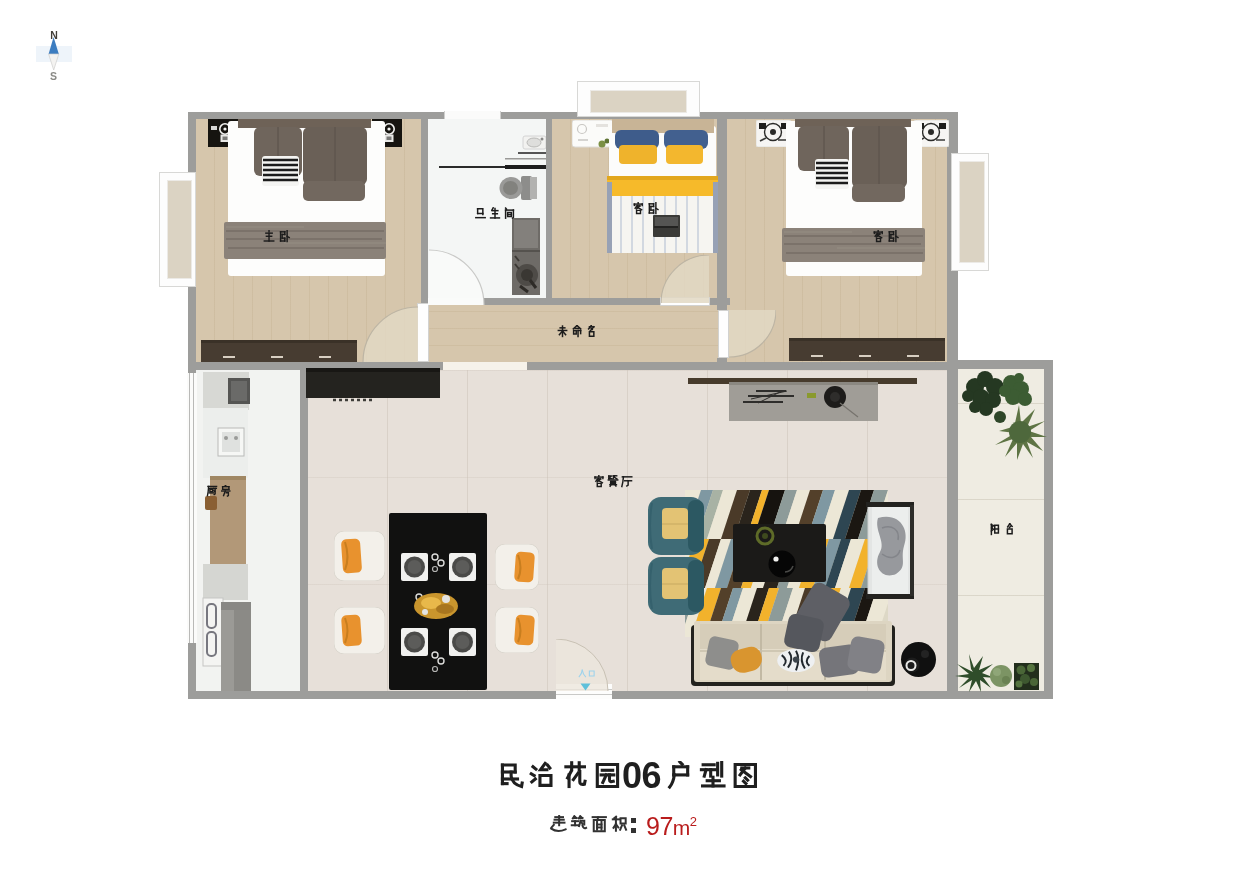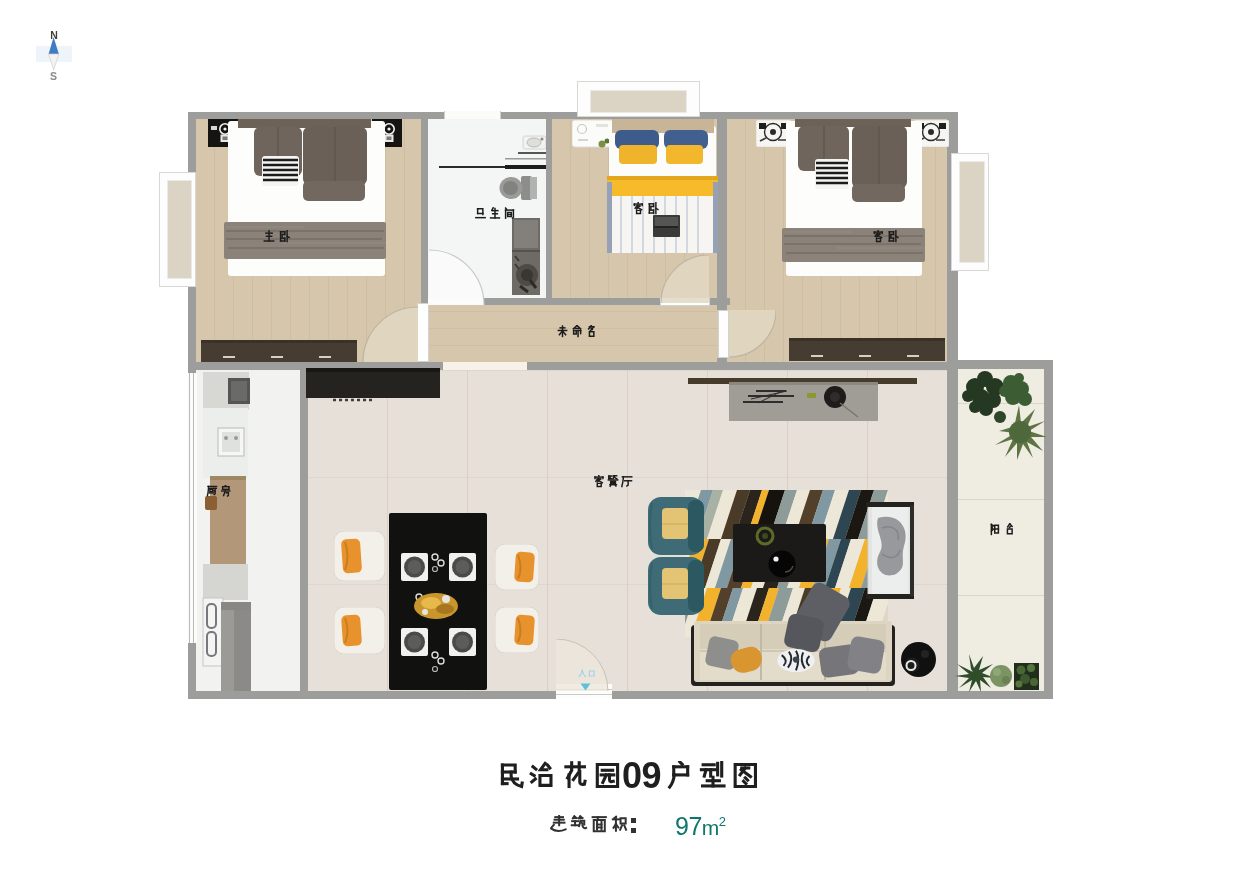--- a/index.html
+++ b/index.html
@@ -702,21 +702,21 @@
       <path transform="translate(64.6,0) scale(0.2900)" d="M36,36 L24,58"></path>
       <path transform="translate(64.6,0) scale(0.2900)" d="M29,48 V88"></path>
       <path transform="translate(64.6,0) scale(0.2900)" d="M60,42 L44,64"></path>
       <path transform="translate(64.6,0) scale(0.2900)" d="M66,36 V72 C66,80 72,82 82,80 L84,70"></path>
       <path transform="translate(96.9,0) scale(0.2900)" d="M15,12 H85 V88 H15 Z"></path>
       <path transform="translate(96.9,0) scale(0.2900)" d="M32,32 H68"></path>
       <path transform="translate(96.9,0) scale(0.2900)" d="M28,48 H72"></path>
       <path transform="translate(96.9,0) scale(0.2900)" d="M46,48 L34,74"></path>
       <path transform="translate(96.9,0) scale(0.2900)" d="M57,48 V64 C57,72 62,72 70,70"></path>
     </svg>
-<div class="a" style="left:622px;top:755px;width:44px;font-size:36px;font-weight:bold;color:#1f1f1f;letter-spacing:-0.5px">09</div>
+<div class="a" style="left:622px;top:755px;width:44px;font-size:36px;font-weight:bold;color:#1f1f1f;letter-spacing:-0.5px">06</div>
 <svg style="position:absolute;left:666.0px;top:761.0px" width="96" height="32" viewBox="0 0 95.6 32.0" fill="none" stroke="#1f1f1f" stroke-width="10.7" stroke-linecap="square">
       <path transform="translate(0.0,0) scale(0.2900)" d="M47,3 L55,11"></path>
       <path transform="translate(0.0,0) scale(0.2900)" d="M26,20 H74"></path>
       <path transform="translate(0.0,0) scale(0.2900)" d="M26,20 V48"></path>
       <path transform="translate(0.0,0) scale(0.2900)" d="M74,20 V48"></path>
       <path transform="translate(0.0,0) scale(0.2900)" d="M26,48 H74"></path>
       <path transform="translate(0.0,0) scale(0.2900)" d="M28,48 C26,64 22,78 12,90"></path>
       <path transform="translate(32.3,0) scale(0.2900)" d="M16,13 H54"></path>
       <path transform="translate(32.3,0) scale(0.2900)" d="M10,30 H58"></path>
       <path transform="translate(32.3,0) scale(0.2900)" d="M26,30 L20,52"></path>
@@ -765,13 +765,13 @@
       <path transform="translate(61.8,0) scale(0.1850)" d="M12,22 H46"></path>
       <path transform="translate(61.8,0) scale(0.1850)" d="M29,14 V84"></path>
       <path transform="translate(61.8,0) scale(0.1850)" d="M29,48 L16,68"></path>
       <path transform="translate(61.8,0) scale(0.1850)" d="M29,48 L42,66"></path>
       <path transform="translate(61.8,0) scale(0.1850)" d="M54,16 H82 V44 H54 Z"></path>
       <path transform="translate(61.8,0) scale(0.1850)" d="M62,54 L52,78"></path>
       <path transform="translate(61.8,0) scale(0.1850)" d="M74,54 L84,78"></path>
     </svg>
 <div class="a" style="left:631px;top:818px;width:5px;height:5px;background:#323232"></div>
 <div class="a" style="left:631px;top:828px;width:5px;height:5px;background:#323232"></div>
-<div class="a" style="left:675px;top:812px;font-size:25px;color:#0f766e;letter-spacing:-0.5px">97<span style="font-size:21px">m</span><span style="font-size:13px;vertical-align:9px">2</span></div>
+<div class="a" style="left:646px;top:812px;font-size:25px;color:#b91c1c;letter-spacing:-0.5px">97<span style="font-size:21px">m</span><span style="font-size:13px;vertical-align:9px">2</span></div>
 </div>
 </body></html>

